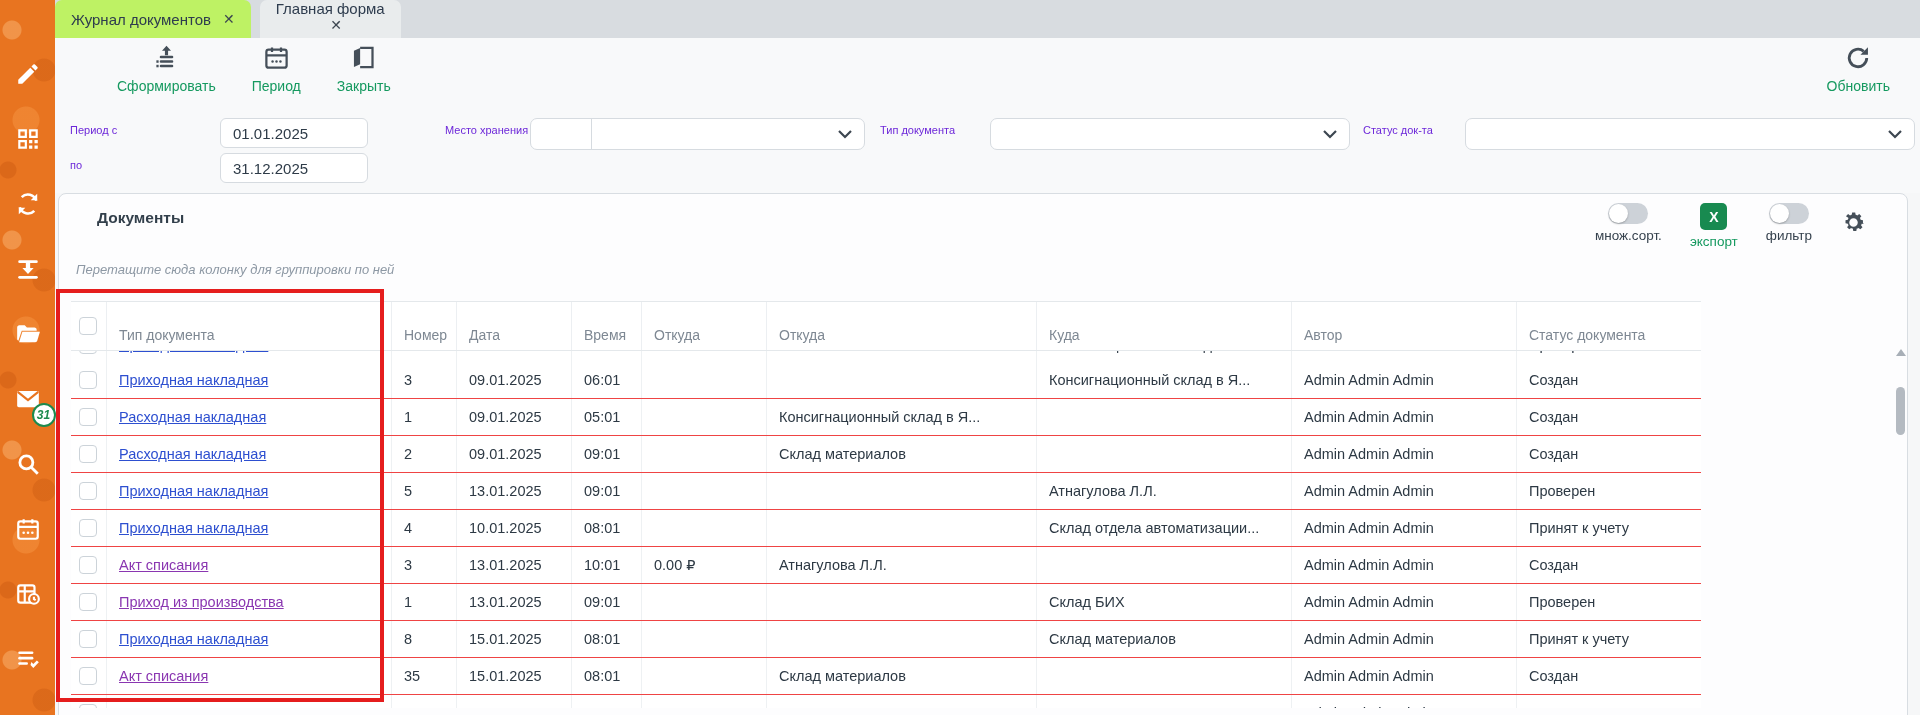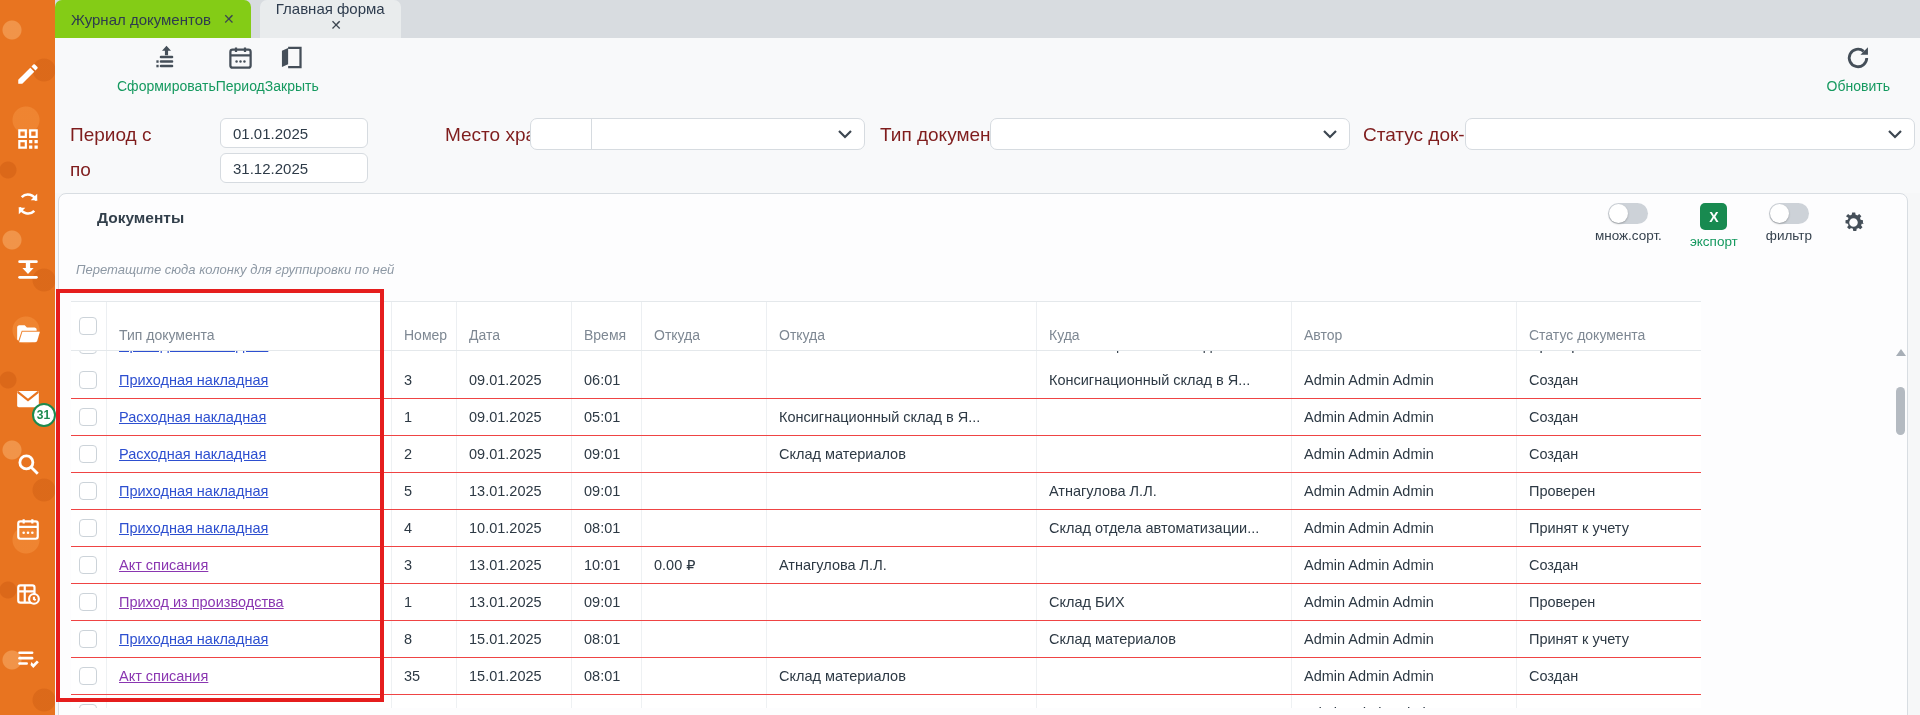--- a/index.html
+++ b/index.html
@@ -14,50 +14,50 @@
   .sidebar{
     position:absolute;left:0;top:0;width:55px;height:715px;z-index:5;
     background-color:#e87420;
     background-image:
       radial-gradient(circle at 12px 30px, rgba(255,200,140,.38) 0 9px, transparent 10px),
       radial-gradient(circle at 44px 70px, rgba(205,92,18,.45) 0 11px, transparent 12px),
       radial-gradient(circle at 26px 120px, rgba(255,170,90,.30) 0 13px, transparent 14px),
       radial-gradient(circle at 8px 170px, rgba(200,85,15,.40) 0 8px, transparent 9px);
     background-size:55px 210px;
     display:flex;flex-direction:column;align-items:center;
-    padding-top:62px;box-sizing:border-box;gap:37px;
+    padding-top:62px;box-sizing:border-box;gap:37px;font-style:italic;
   }
   .side-item{position:relative;width:28px;height:28px;display:flex;align-items:center;justify-content:center;cursor:pointer;}
   .side-item svg{width:26px;height:26px;}
   .mail-badge{
     position:absolute;right:-14px;bottom:-12px;width:24px;height:24px;border-radius:50%;
     background:#fff;border:2px solid #1d8a4e;color:#1d8a4e;font-size:12px;font-weight:bold;
     display:flex;align-items:center;justify-content:center;box-sizing:border-box;
   }
 
   
   .tabbar{position:absolute;left:55px;top:0;width:1865px;height:38px;background:#d8dce0;display:flex;align-items:flex-end;}
   .tab{height:38px;display:flex;align-items:center;padding:0 16px;border-radius:7px 7px 0 0;
        font-size:15px;color:#2e3c4e;cursor:pointer;box-sizing:border-box;}
-  .tab.active{background:#84cc16;}
+  .tab.active{background:#bef264;}
   .tab.inactive{background:#e9eced;margin-left:9px;flex-direction:column;}
   .tab .x{margin-left:12px;font-size:14px;font-weight:bold;color:#3c4650;}
 
   
   .toolbar{position:absolute;left:55px;top:38px;width:1865px;height:72px;background:#f8f9fa;}
-  .tool-group{position:absolute;left:62px;top:6px;display:flex;}
+  .tool-group{position:absolute;left:62px;top:6px;display:flex;gap:36px;}
   .tool-btn{display:flex;flex-direction:column;align-items:center;gap:3px;cursor:pointer;}
   .tool-btn svg{width:27px;height:27px;}
   .tool-label{font-size:14px;color:#15995f;}
   .refresh-btn{position:absolute;right:30px;top:6px;display:flex;flex-direction:column;align-items:center;gap:2px;cursor:pointer;}
   .refresh-btn svg{width:28px;height:28px;}
 
   
   .filters{position:absolute;left:55px;top:110px;width:1865px;height:83px;background:#f8f9fa;}
-  .flabel{position:absolute;font-size:19px;color:#7f1d1d;}
+  .flabel{position:absolute;font-size:11px;color:#6d28d9;}
   .finput{
     position:absolute;height:30px;background:#fff;border:1px solid #d6dbe0;border-radius:6px;
     font-size:15px;color:#2e3b48;display:flex;align-items:center;padding:0 12px;box-sizing:border-box;
   }
   .fcombo{
     position:absolute;height:32px;background:#fff;border:1px solid #d6dbe0;border-radius:7px;
     display:flex;align-items:center;box-sizing:border-box;cursor:pointer;
   }
   .fcombo .divider{width:1px;height:100%;background:#d6dbe0;}
   .fcombo .seg-small{width:60px;height:100%;}

